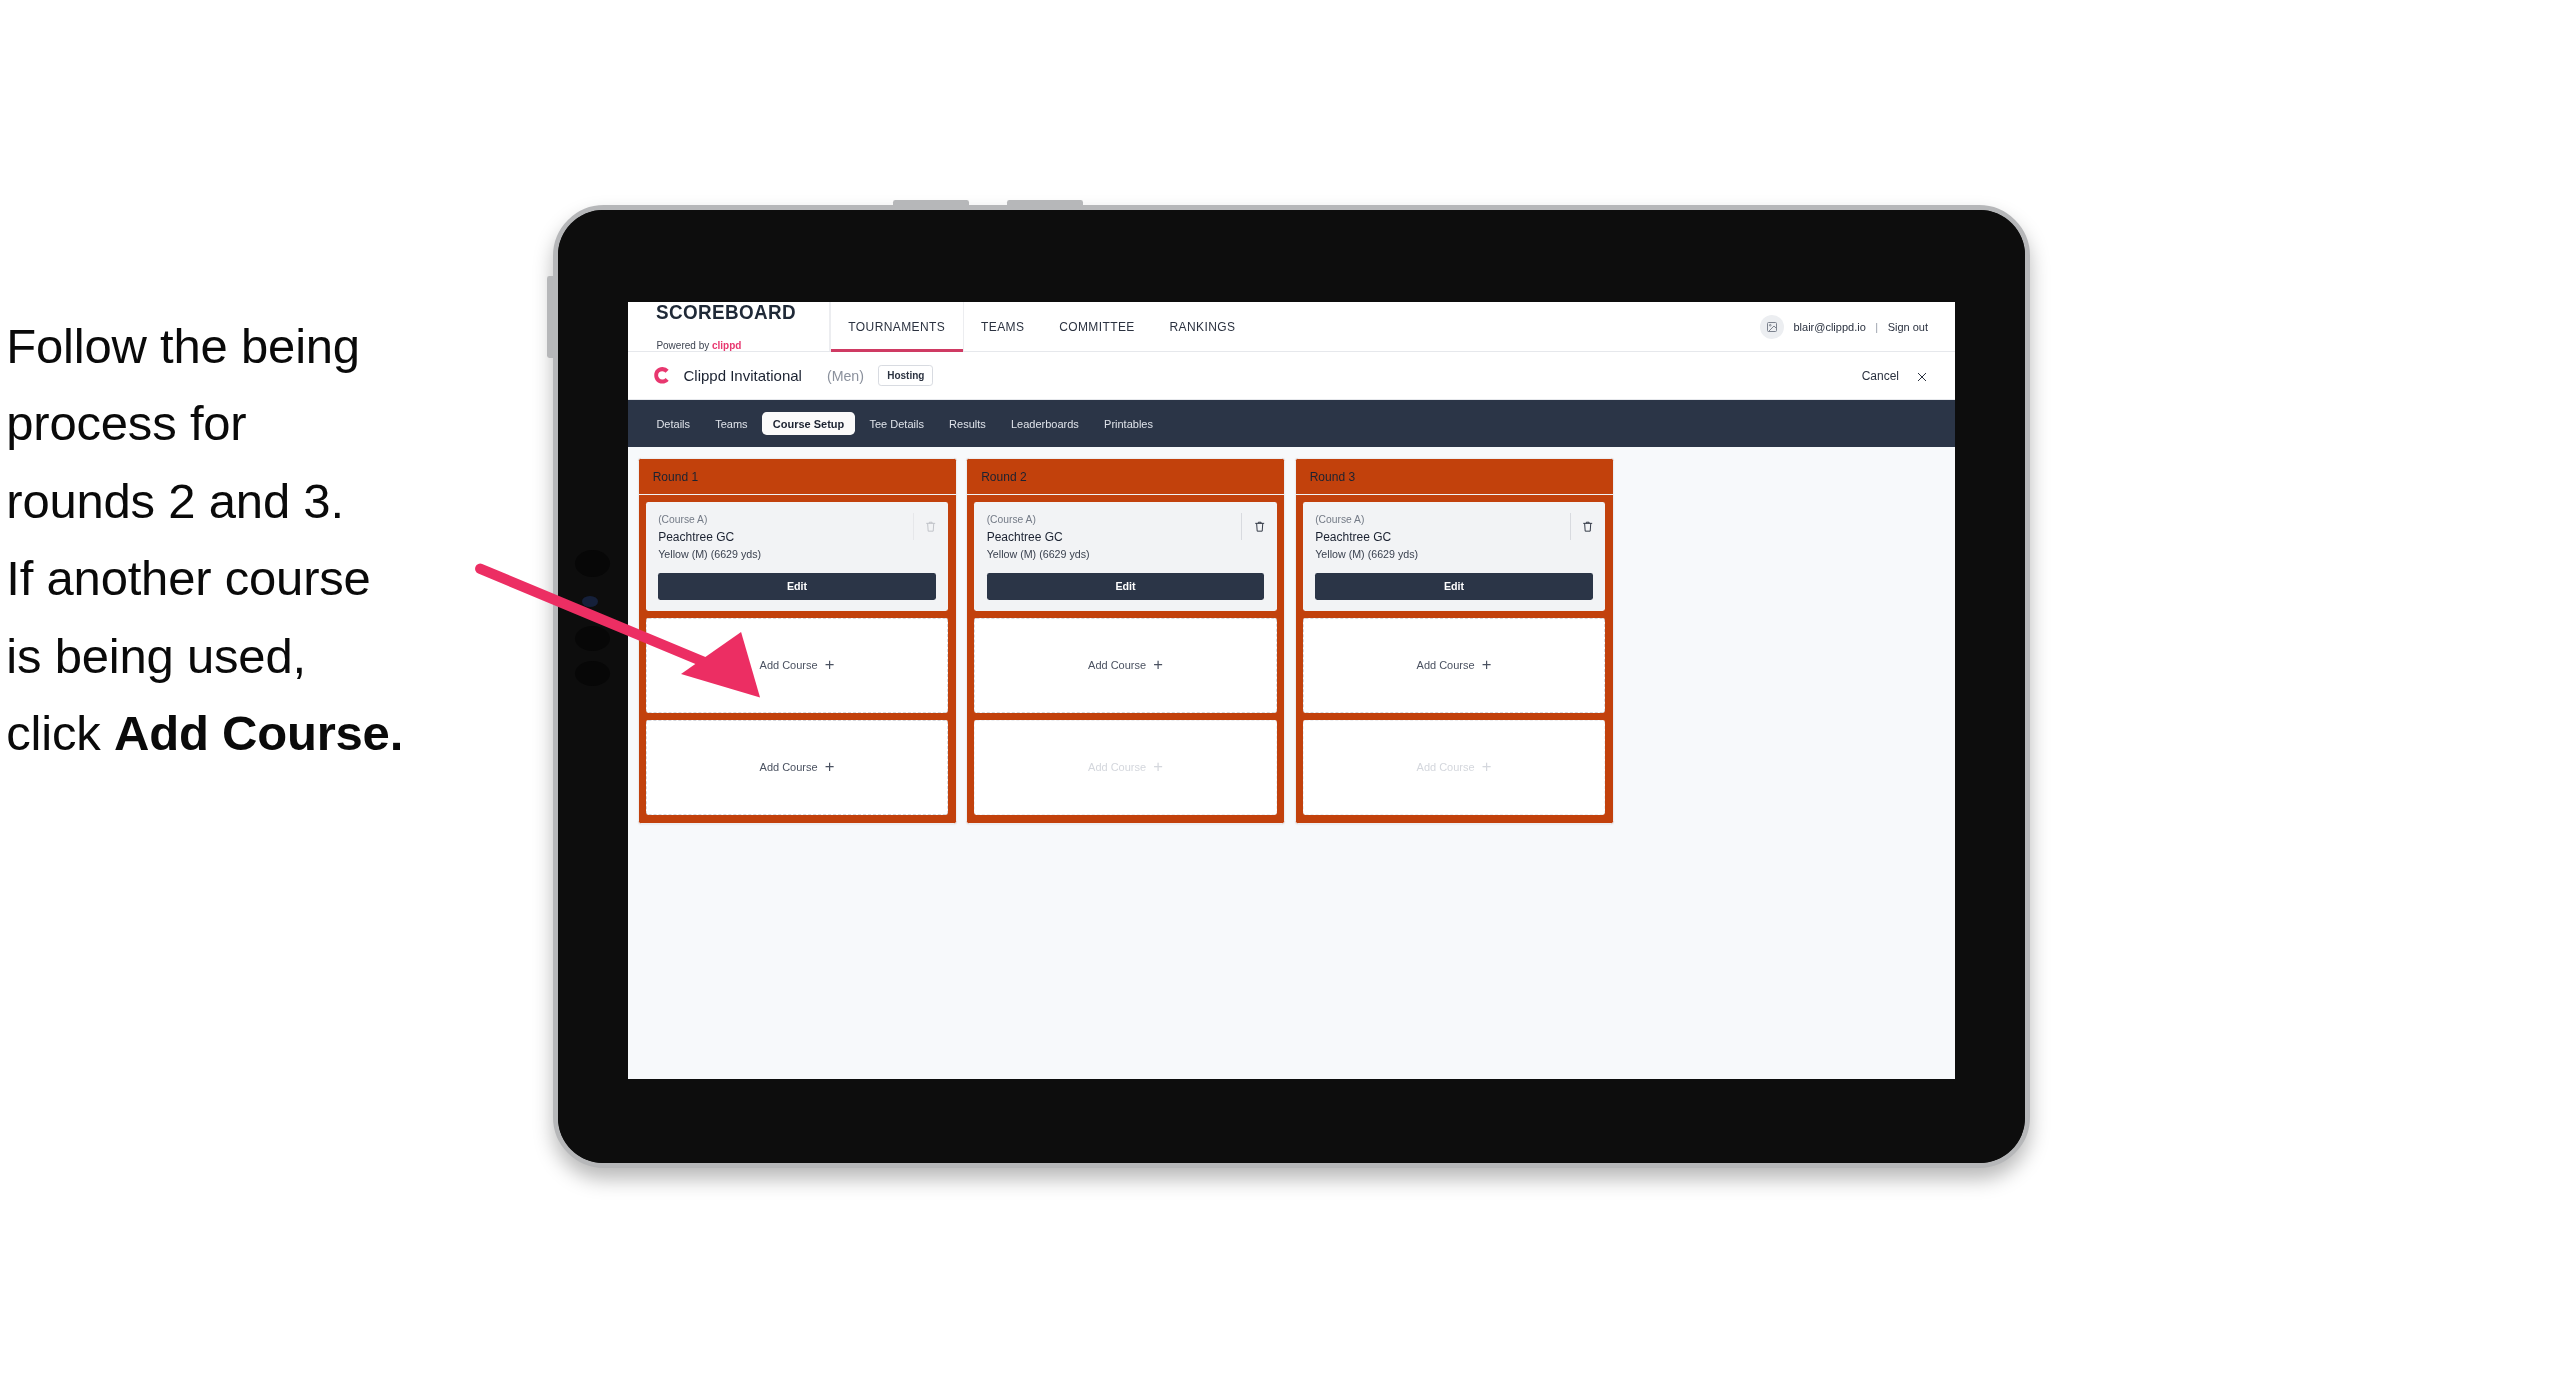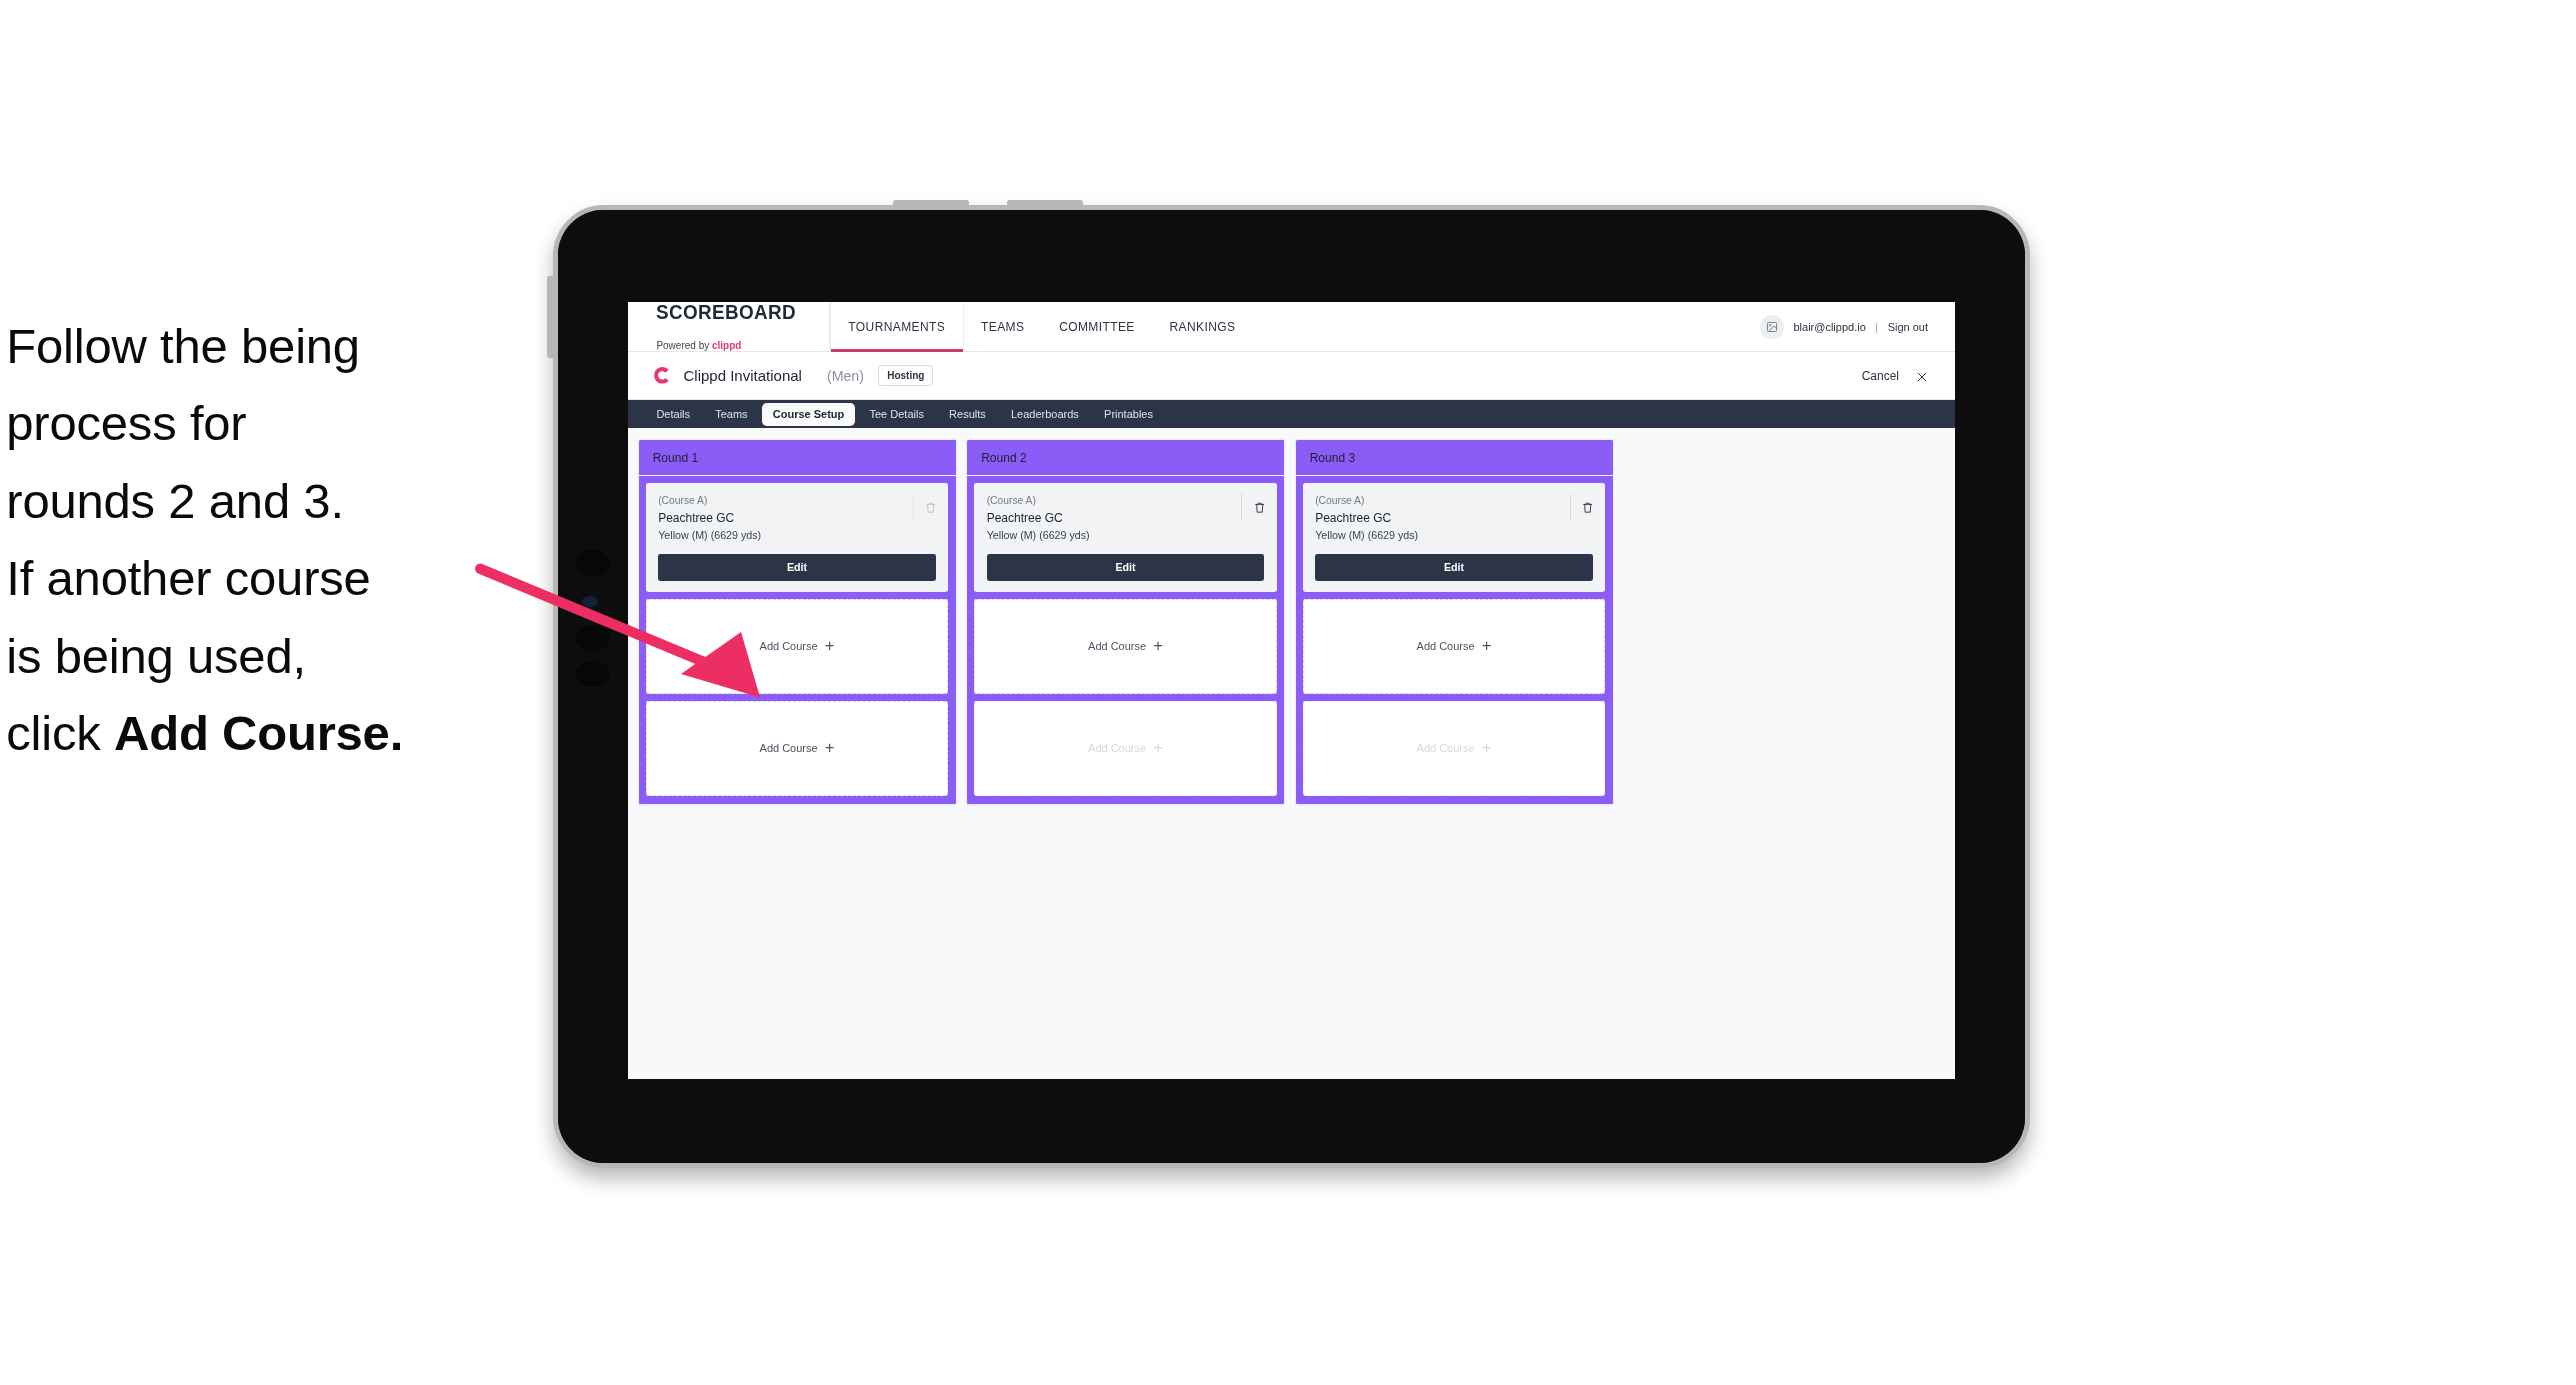--- a/index.html
+++ b/index.html
@@ -215,21 +215,21 @@
     display: flex;
     align-items: flex-end;
     gap: 17px;
     font-size: 12px;
     color: #2b3240;
     cursor: pointer;
   }
 
   
   #tabbar {
-    height: 28px;
+    height: 47px;
     background: #2b3547;
     display: flex;
     align-items: center;
     padding-left: 17.4px;
     gap: 3.2px;
   }
   .tab {
     font-size: 11px;
     color: #dfe3ea;
     padding: 5.5px 11px;
@@ -245,21 +245,21 @@
 
   
   #content {
     padding: 11px 0 0 9.5px;
     display: flex;
     gap: 9.5px;
     align-items: flex-start;
   }
   .round-col {
     width: 319px;
-    background: #8b5cf6;
+    background: #c2410c;
     border: 0.8px solid #eceef1;
     border-radius: 2.4px;
     box-shadow: 0 0.8px 1.6px rgba(16,24,40,0.05);
     padding: 0;
     box-sizing: border-box;
   }
   .round-head {
     padding: 11px 14.2px 10.3px 14.2px;
     font-size: 12px;
     color: #1b2231;

